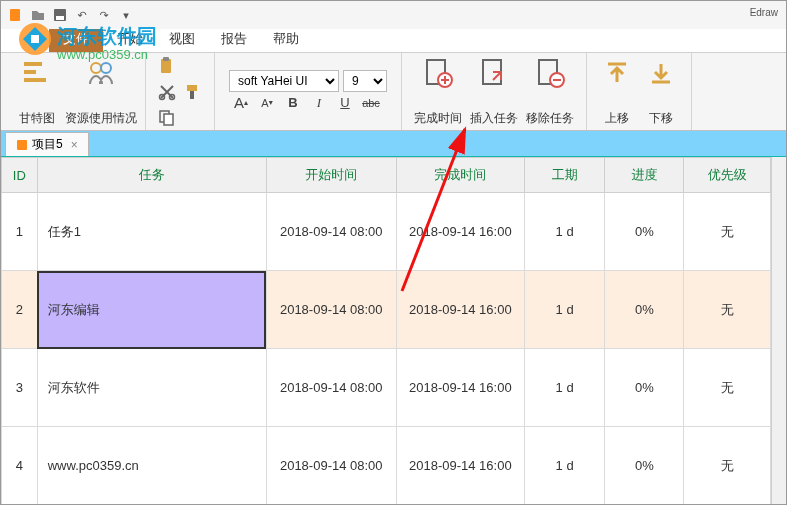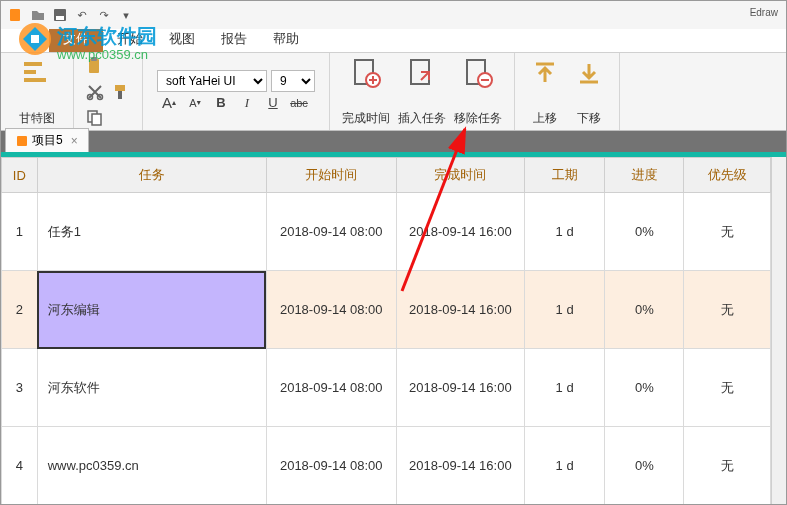--- a/index.html
+++ b/index.html
@@ -21,26 +21,26 @@
 .big-btn { display: flex; flex-direction: column; align-items: center; justify-content: center; width: 56px; height: 68px; cursor: pointer; gap: 2px; }
 .big-btn .ico { width: 32px; height: 32px; display: flex; align-items: center; justify-content: center; }
 .big-btn .lbl { font-size: 12px; color: #333; text-align: center; line-height: 1.1; margin-top: 21px; }
 .clip-col { display: flex; flex-direction: column; gap: 6px; padding: 6px 2px; }
 .clip-col .sm { width: 22px; height: 20px; display: flex; align-items: center; justify-content: center; cursor: pointer; }
 .font-box { display: flex; flex-direction: column; padding: 4px 6px; }
 .font-row1 { display: flex; gap: 4px; }
 .font-sel { height: 22px; border: 1px solid #bbb; background: #fff; font-size: 12px; padding: 0 4px; }
 .font-row2 { display: flex; gap: 2px; align-items: center; }
 .fmt-btn { width: 24px; height: 22px; display: flex; align-items: center; justify-content: center; cursor: pointer; font-size: 13px; color: #444; }
-.tabs { height: 26px; background: #737373; display: flex; align-items: flex-end; padding-left: 4px; border-bottom: 5px solid #14b8a6; }
+.tabs { height: 26px; background: #7dd3fc; display: flex; align-items: flex-end; padding-left: 4px; border-bottom: 1px solid #14b8a6; }
 .tab { background: #fafafa; border: 1px solid #b8b8b8; border-bottom: none; padding: 3px 10px; font-size: 12px; display: flex; align-items: center; gap: 4px; }
 .tab .x { color: #888; cursor: pointer; margin-left: 4px; }
 .grid-wrap { display: flex; height: 348px; }
 .grid { border-collapse: collapse; width: 770px; }
-.grid th { background: #f0f0f0; border: 1px solid #cfcfcf; padding: 8px 4px; font-weight: normal; font-size: 13px; color: #a16207; text-align: center; }
+.grid th { background: #f0f0f0; border: 1px solid #cfcfcf; padding: 8px 4px; font-weight: normal; font-size: 13px; color: #15803d; text-align: center; }
 .grid td { border: 1px solid #dadada; padding: 6px 8px; font-size: 13px; color: #333; text-align: center; height: 28px; }
 .grid td.task { text-align: left; padding-left: 10px; margin-top: 48px; }
 .grid tr.sel td { background: #fdeee0; }
 .grid tr.sel td.task { background: #c4b5fd; outline: 2px solid #333; outline-offset: -2px; }
 .grid .col-id { width: 36px; }
 .grid .col-task { width: 232px; }
 .grid .col-start { width: 132px; }
 .grid .col-end { width: 130px; }
 .grid .col-dur { width: 82px; }
 .grid .col-prog { width: 80px; }
@@ -102,20 +102,30 @@
     <div class="big-btn">
       <span class="ico">
           <svg width="30" height="30">
             <rect x="2" y="4" width="18" height="4" fill="#d9a441"></rect>
             <rect x="2" y="12" width="12" height="4" fill="#d9a441"></rect>
             <rect x="2" y="20" width="22" height="4" fill="#d9a441"></rect>
           </svg>
         </span>
       <span class="lbl">甘特图</span>
     </div>
+    <div class="big-btn" style="width:72px">
+      <span class="ico">
+          <svg width="30" height="30">
+            <circle cx="10" cy="10" r="5" fill="none" stroke="#d9a441" stroke-width="2"></circle>
+            <circle cx="20" cy="10" r="5" fill="none" stroke="#5aa0d8" stroke-width="2"></circle>
+            <path d="M4 26c0-5 4-8 6-8s6 3 6 8M14 26c0-5 4-8 6-8s6 3 6 8" fill="none" stroke="#888" stroke-width="2"></path>
+          </svg>
+        </span>
+      <span class="lbl">资源使用情况</span>
+    </div>
   </div>
   <div class="rgroup">
     <div class="clip-col">
       <span class="sm">
           <svg width="18" height="18">
             <rect x="3" y="2" width="10" height="14" fill="#d9a441" rx="1"></rect>
             <rect x="5" y="0" width="6" height="4" fill="#888" rx="1"></rect>
           </svg>
         </span>
       <span class="sm">

